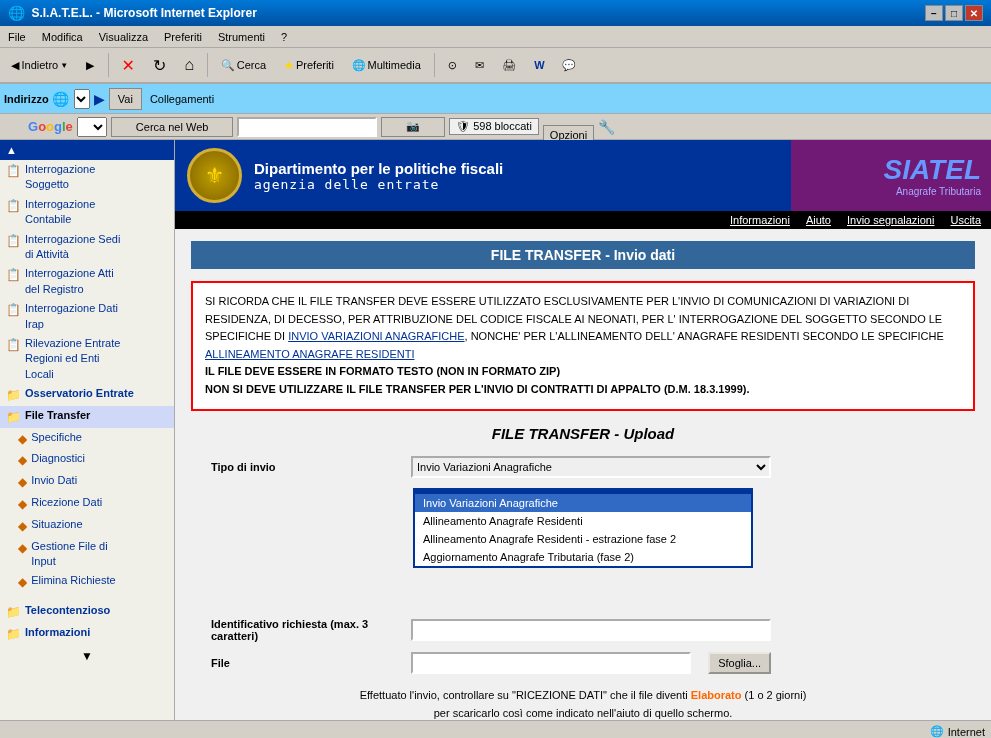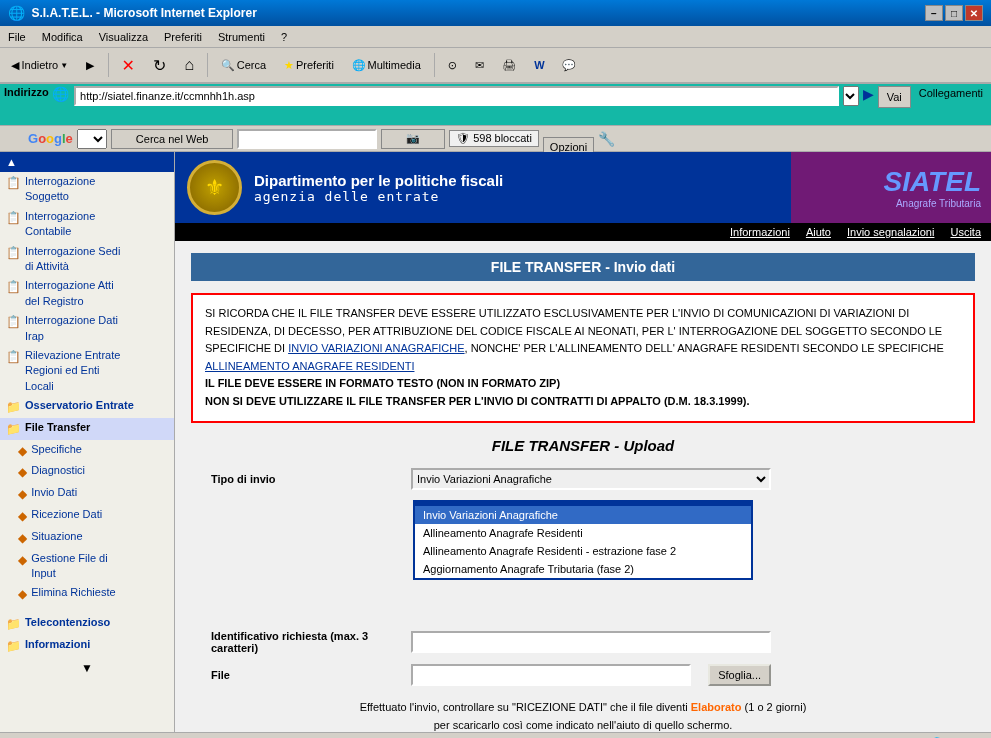--- a/index.html
+++ b/index.html
@@ -63,26 +63,26 @@
       cursor: pointer;
       font-size: 11px;
       display: flex; align-items: center; gap: 2px;
       height: 28px;
     }
     .toolbar-separator { width: 1px; height: 24px; background: #aaa; margin: 0 2px; }
     .toolbar-dropdown-arrow { font-size: 8px; }
 
     
     .address-bar {
-      background: #14b8a6;
+      background: #7dd3fc;
       padding: 2px 4px;
       display: flex;
-      align-items: flex-start;
+      align-items: center;
       gap: 4px;
-      height: 42px;
+      height: 30px;
       border-bottom: 1px solid #aaa;
     }
     .address-label { font-size: 11px; font-weight: bold; }
     .address-input {
       flex: 1;
       height: 20px;
       font-size: 11px;
       border: 2px inset #fff;
       padding: 0 4px;
     }
@@ -435,21 +435,20 @@
     <span style="font-weight:bold; color:#003399;">W</span>
   </button>
   <button class="toolbar-btn">
     <span>💬</span>
   </button>
 </div>
 
 <div class="address-bar">
   <span class="address-label">Indirizzo</span>
   <span style="font-size:14px;">🌐</span>
-  <input class="address-input" type="text" value="http://siatel.finanze.it/ccmnhh1h.asp" style="">
   <select style="height:20px; width:16px; font-size:10px;"></select>
   <span style="color:#003399; font-size:14px;">▶</span>
   <button class="go-btn">Vai</button>
   <span class="connections-btn">Collegamenti</span>
 </div>
 
 <div class="google-bar">
   <span class="google-logo">
     <span style="color:#4285f4;">G</span><span style="color:#ea4335;">o</span><span style="color:#fbbc05;">o</span><span style="color:#4285f4;">g</span><span style="color:#34a853;">l</span><span style="color:#ea4335;">e</span>
   </span>

